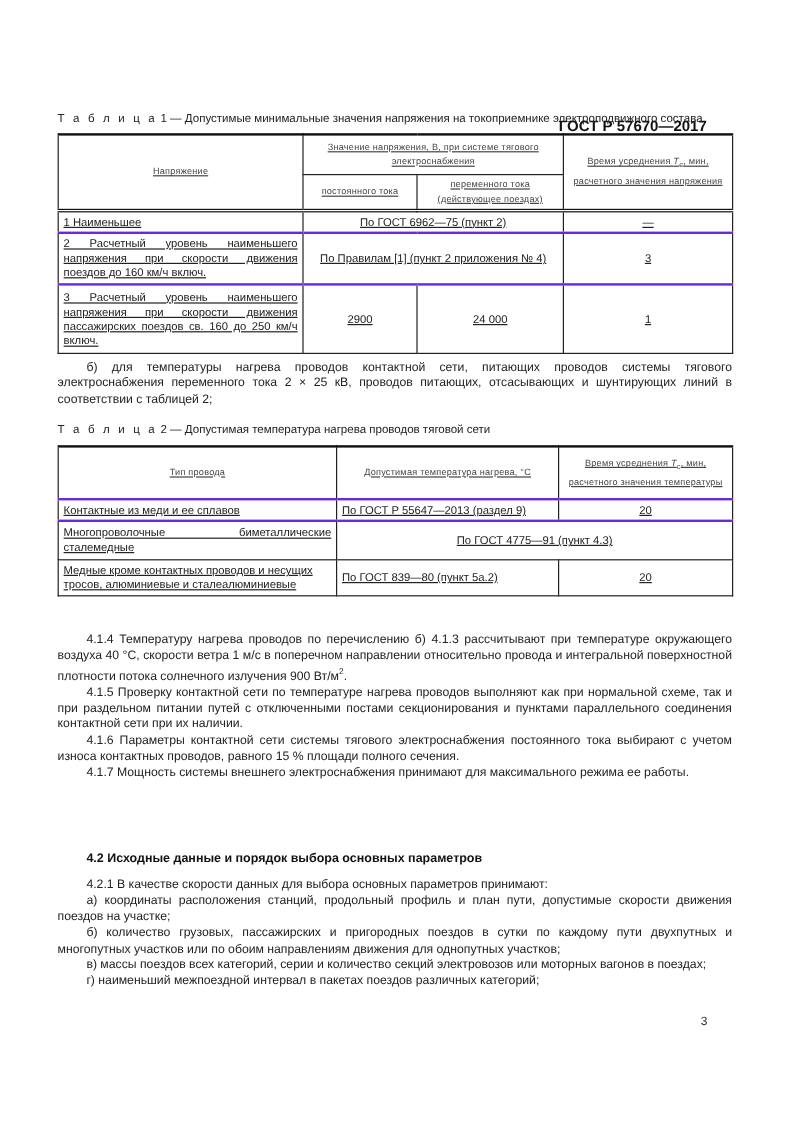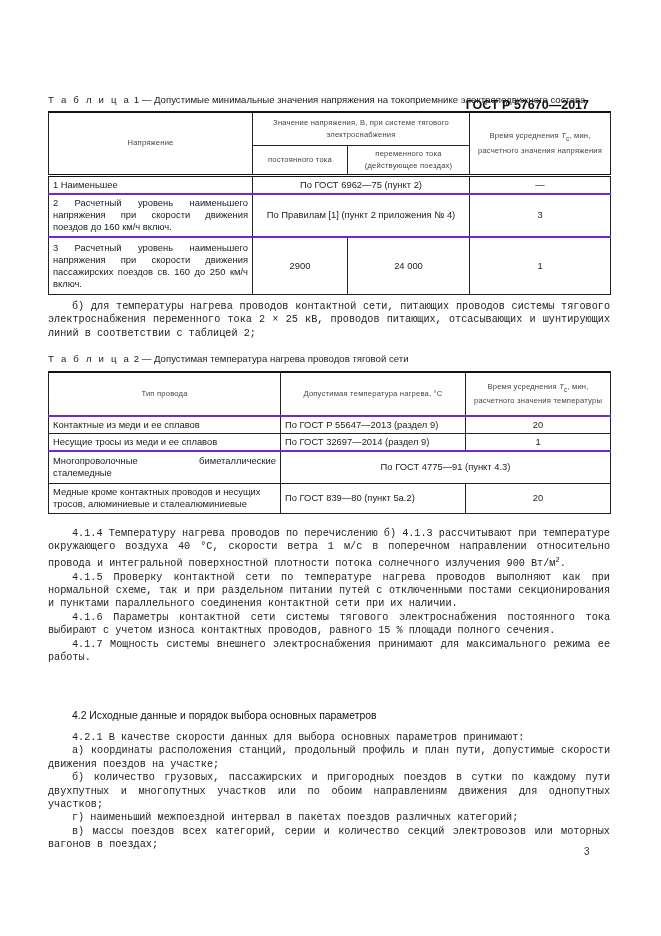--- a/index.html
+++ b/index.html
@@ -15,37 +15,37 @@
     position: absolute; left: 48px; font-size: 9.6px; color: #222; white-space: nowrap;
   }
   .caption .spaced { letter-spacing: 2.2px; }
   table {
     position: absolute; left: 48px; width: 562px;
     border-collapse: collapse; table-layout: fixed;
     font-size: 9.4px; color: #222;
   }
   td, th {
     border: 1px solid #222; padding: 2px 4px; vertical-align: middle;
-    font-weight: normal; line-height: 12px;
+    font-weight: normal; line-height: 12px; text-decoration: underline;
   }
   table.t1 { top: 111px; border-top: 2px solid #111; }
   table.t2 { top: 371px; border-top: 2px solid #111; }
   th { font-size: 7.6px; color: #444; text-align: center; letter-spacing: 0.2px; }
   tr.thick-top td { border-top: 2px solid #6d28d9; }
   tr.double-top td { border-top: 3px double #111; }
   .c { text-align: center; margin-top: 29px; }
   .j { text-align: justify; text-align-last: left; }
   .body-text {
     position: absolute; left: 48px; width: 562px;
     font-size: 10.2px; line-height: 13.4px; color: #222; text-align: justify;
   }
-  .body-text p { margin: 0; font-family: Liberation Mono, monospace; }
+  .body-text p { margin: 0; }
   .indent { text-indent: 24px; }
   .section-title {
-    position: absolute; left: 72px; font-weight: normal; font-size: 10.4px; color: #111;
+    position: absolute; left: 72px; font-weight: bold; font-size: 10.4px; color: #111;
   }
   .page-num { position: absolute; left: 584px; top: 846px; font-size: 10px; color: #333; }
   sup { font-size: 7px; }
   i.tvar { font-style: italic; }
 </style>
 </head>
 <body>
 
 <div class="page-header">ГОСТ Р 57670—2017</div>
 
@@ -109,25 +109,20 @@
       <tr style="height:44px;">
     <th>Тип провода</th>
     <th>Допустимая температура нагрева, °С</th>
     <th><span>Время усреднения </span><i class="tvar">T</i><sub>c</sub><span>, мин, расчетного значения температуры</span></th>
   </tr>
   <tr class="thick-top" style="height:17px;">
     <td>Контактные из меди и ее сплавов</td>
     <td>По ГОСТ Р 55647—2013 (раздел 9)</td>
     <td class="c">20</td>
   </tr>
-  <tr style="height:17px;">
-    <td>Несущие тросы из меди и ее сплавов</td>
-    <td>По ГОСТ 32697—2014 (раздел 9)</td>
-    <td class="c">1</td>
-  </tr>
   <tr class="thick-top" style="height:32px;">
     <td class="j">Многопроволочные биметаллические сталемедные</td>
     <td colspan="2" class="c">По ГОСТ 4775—91 (пункт 4.3)</td>
   </tr>
   <tr style="height:30px;">
     <td>Медные кроме контактных проводов и несущих тросов, алюминиевые и сталеалюминиевые</td>
     <td>По ГОСТ 839—80 (пункт 5а.2)</td>
     <td class="c">20</td>
   </tr>
 </tbody>
@@ -139,17 +134,17 @@
   <p class="indent">4.1.6 Параметры контактной сети системы тягового электроснабжения постоянного тока выбирают с учетом износа контактных проводов, равного 15 % площади полного сечения.</p>
   <p class="indent">4.1.7 Мощность системы внешнего электроснабжения принимают для максимального режима ее работы.</p>
 </div>
 
 <div class="section-title" style="top:710px;">4.2 Исходные данные и порядок выбора основных параметров</div>
 
 <div class="body-text" style="top:731px;">
   <p class="indent">4.2.1 В качестве скорости данных для выбора основных параметров принимают:</p>
   <p class="indent">а) координаты расположения станций, продольный профиль и план пути, допустимые скорости движения поездов на участке;</p>
   <p class="indent">б) количество грузовых, пассажирских и пригородных поездов в сутки по каждому пути двухпутных и многопутных участков или по обоим направлениям движения для однопутных участков;</p>
+  <p class="indent">в) массы поездов всех категорий, серии и количество секций электровозов или моторных вагонов в поездах;</p>
   <p class="indent">г) наименьший межпоездной интервал в пакетах поездов различных категорий;</p>
-  <p class="indent">в) массы поездов всех категорий, серии и количество секций электровозов или моторных вагонов в поездах;</p>
 </div>
 
 <div class="page-num">3</div>
 
 </body></html>

